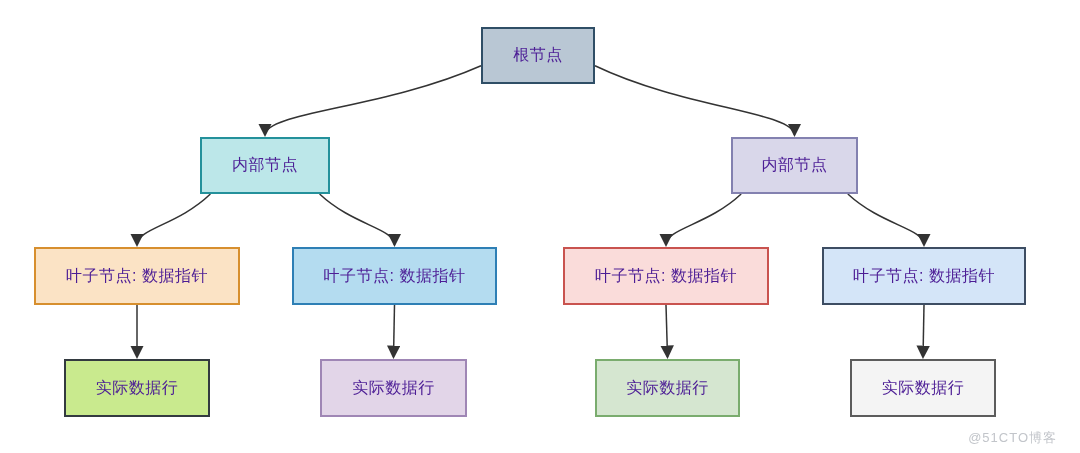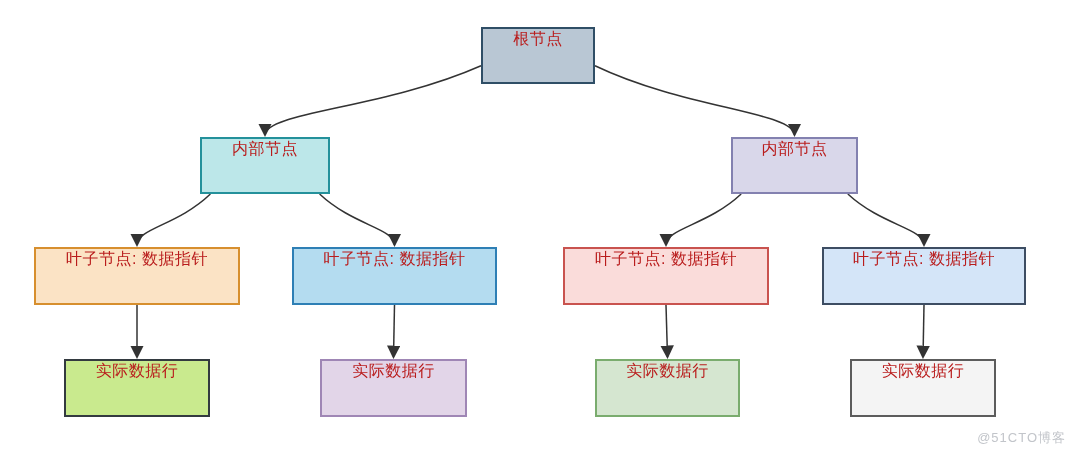--- a/index.html
+++ b/index.html
@@ -4,36 +4,36 @@
 <style>
   html,body{margin:0;padding:0;background:#ffffff;}
   body{
     position:relative;width:1080px;height:453px;overflow:hidden;
     font-family:"Liberation Sans","DejaVu Sans",sans-serif;
   }
   .edges{position:absolute;left:0;top:0;width:1080px;height:453px;pointer-events:none;}
   .edge{fill:none;stroke:var(--line,#333);stroke-width:1.5;}
   .node{
     position:absolute;box-sizing:border-box;border:2px solid #333;
-    display:flex;align-items:flex-start;justify-content:center;
-    font-size:16px;color:#b91c1c;letter-spacing:0.5px;
+    display:flex;align-items:center;justify-content:center;
+    font-size:16px;color:#4c1d95;letter-spacing:0.5px;
   }
   .n-root{left:481px;top:27px;width:114px;height:57px;}
   .n-il  {left:200px;top:137px;width:130px;height:57px;}
   .n-ir  {left:731px;top:137px;width:127px;height:57px;}
   .n-l1  {left:34px; top:247px;width:206px;height:58px;}
   .n-l2  {left:292px;top:247px;width:205px;height:58px;}
   .n-l3  {left:563px;top:247px;width:206px;height:58px;}
   .n-l4  {left:822px;top:247px;width:204px;height:58px;}
   .n-d1  {left:64px; top:359px;width:146px;height:58px;}
   .n-d2  {left:320px;top:359px;width:147px;height:58px;}
   .n-d3  {left:595px;top:359px;width:145px;height:58px;}
   .n-d4  {left:850px;top:359px;width:146px;height:58px;}
   .watermark{
-    position:absolute;right:14px;bottom:6px;
+    position:absolute;right:23px;bottom:6px;
     font-size:13px;color:#c2c5ca;letter-spacing:1px;
   }
 </style>
 </head>
 <body>
 
 <svg class="edges" width="1080" height="453" viewBox="0 0 1080 453" xmlns="http://www.w3.org/2000/svg">
   <defs>
     <marker id="arrow" viewBox="0 0 10 10" refX="8.5" refY="5" markerWidth="9" markerHeight="9" orient="auto-start-reverse">
       <path d="M 0 0 L 10 5 L 0 10 z" fill="#333333"></path>

